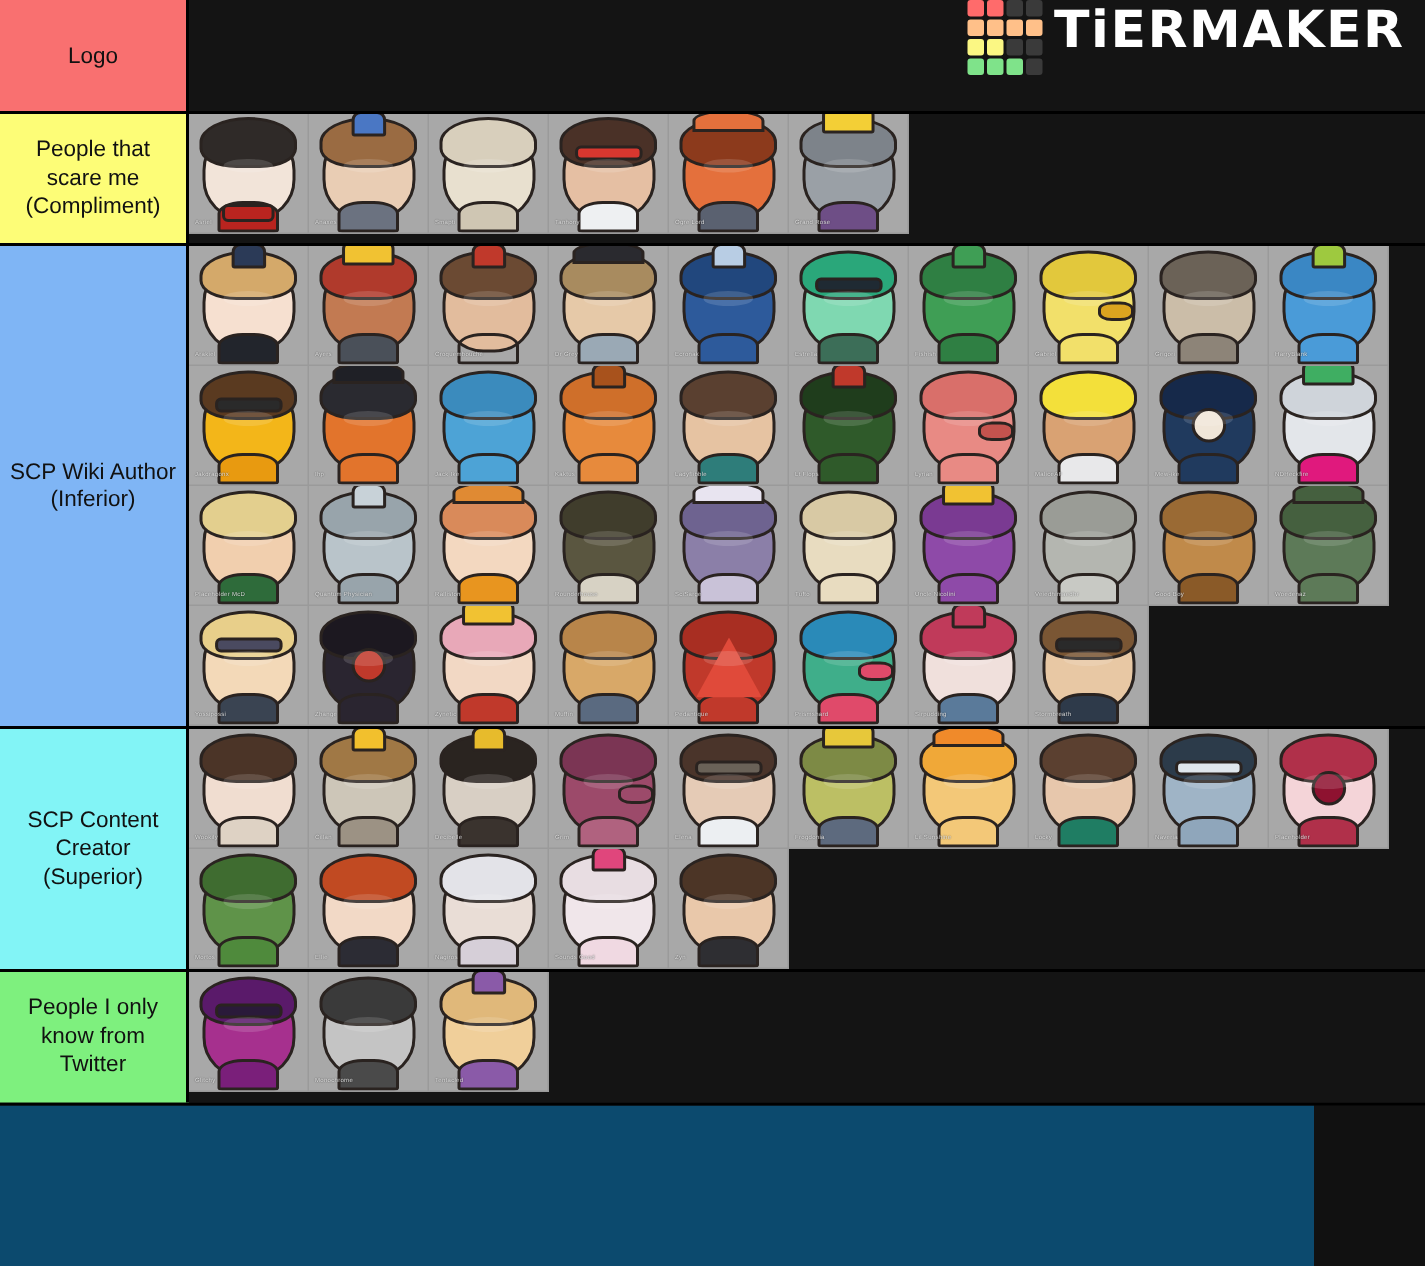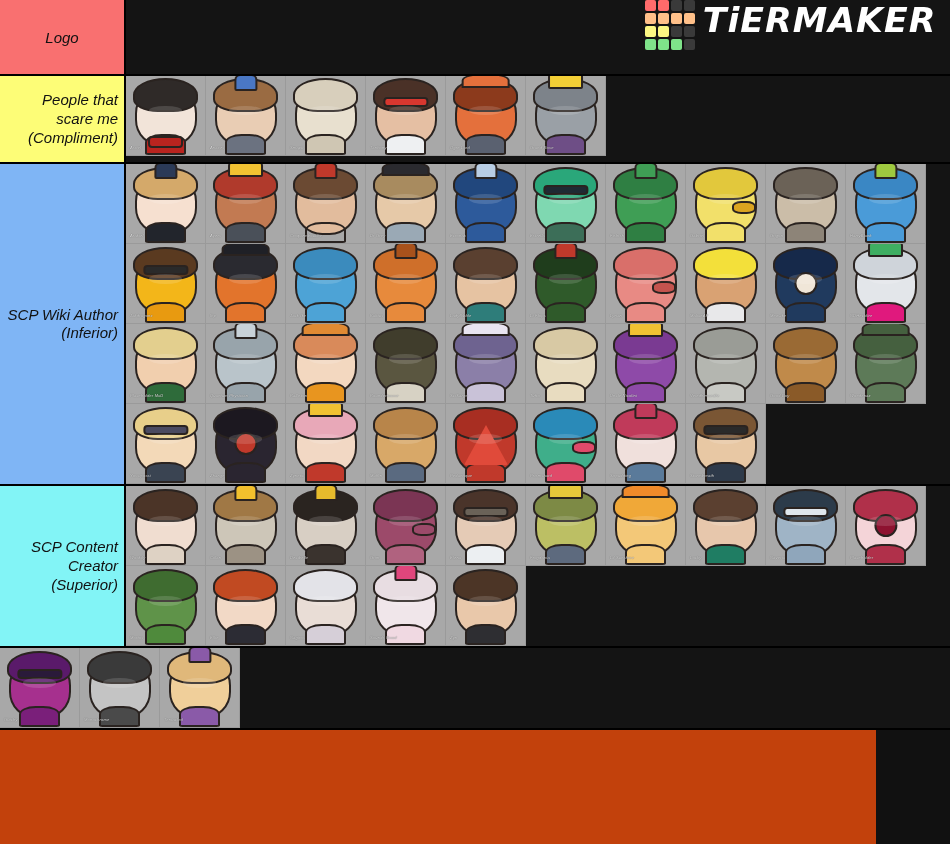--- a/index.html
+++ b/index.html
@@ -2,21 +2,21 @@
 <html><head>
 <meta charset="utf-8">
 <style>
   * { box-sizing: border-box; margin: 0; padding: 0; }
   html, body {
     width: 950px; height: 844px;
     background: #111111;
     font-family: "Liberation Sans", sans-serif;
     overflow: hidden;
   }
-  #app { width: 876px; height: 844px; background: #c2410c; position: relative; font-style: italic; }
+  #app { width: 876px; height: 844px; background: #0c4a6e; position: relative; }
 
   
   .header {
     display: flex; align-items: stretch;
     height: 76px; width: 950px;
     background: #141414;
     border-bottom: 2px solid #000;
   }
   .logo-label {
     width: 126px; min-width: 126px;
@@ -48,21 +48,21 @@
   
   .tier {
     display: flex; align-items: stretch;
     width: 950px;
     border-bottom: 2px solid #000;
     background: #141414;
   }
   .tier-label {
     width: 126px; min-width: 126px;
     display: flex; align-items: center; justify-content: center;
-    text-align: right;
+    text-align: center;
     font-size: 15px; line-height: 1.25;
     color: #111;
     padding: 15px 6px;
     border-right: 2px solid #000;
     word-break: break-word;
   }
   .tier-body { flex: 1; display: flex; flex-direction: column; background: #141414; }
   .tier-row { display: flex; }
   .cell {
     width: 80px; height: 80px;
@@ -753,20 +753,23 @@
                   <div class="body-shape" style="background: rgb(46, 46, 50);"></div>
                   <div class="hair" style="background: rgb(76, 53, 38);"></div>
                 </div>
               </div>
               <div class="wm">Zyn</div>
             </div>
           </div>
         </div>
       </div>
       <div class="tier">
+        <div class="tier-label" style="background: rgb(126, 240, 126);">
+          <span>People I only know from Twitter</span>
+        </div>
         <div class="tier-body">
           <div class="tier-row">
             <div class="cell">
               <div class="art">
                 <div class="avatar" style="background: rgb(166, 48, 142);">
                   <div class="body-shape" style="background: rgb(122, 31, 122);"></div>
                   <div class="hair" style="background: rgb(90, 26, 106);"></div>
                   <div class="acc" style="background: rgb(42, 26, 58); top: 18%; width: 78%; height: 10px; border-radius: 4px;"></div>
                 </div>
               </div>

